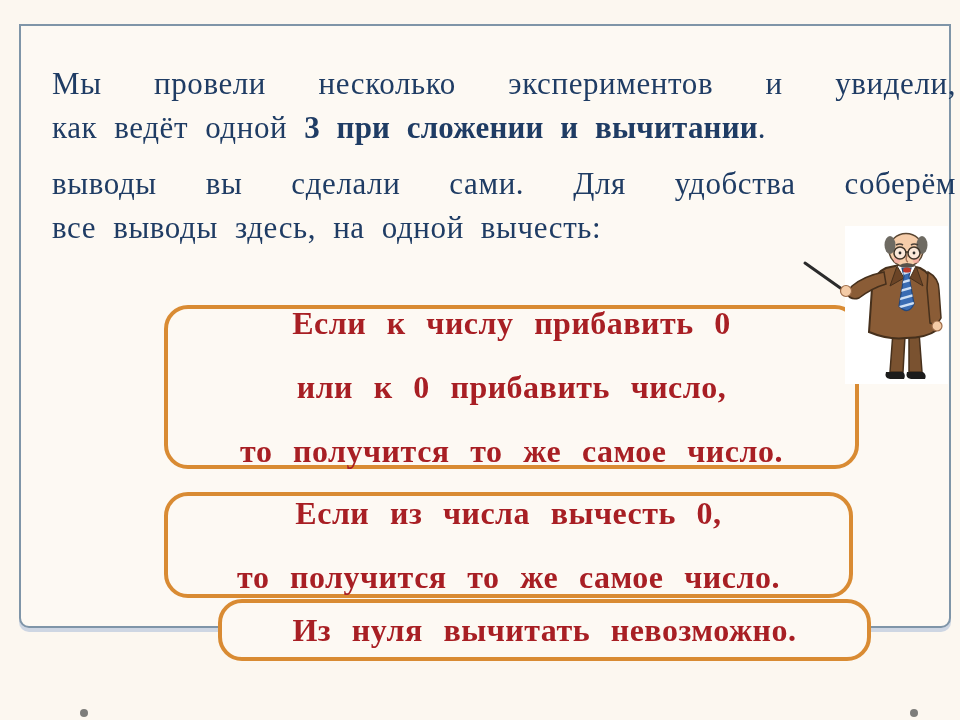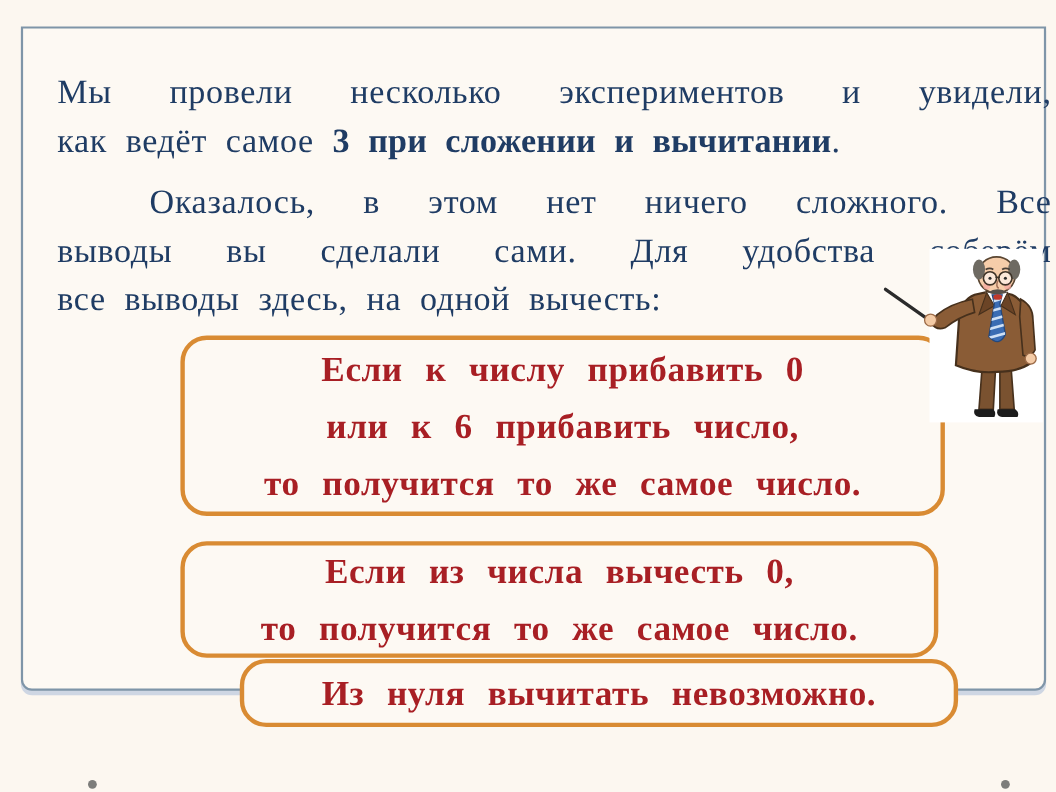--- a/index.html
+++ b/index.html
@@ -28,21 +28,21 @@
   .p2{top:136px;}
   .nline{height:44px;white-space:nowrap;}
   .nline.stretch{white-space:normal;text-align:justify;text-align-last:justify;}
   .indent{text-indent:84px;}
   .navybold{font-weight:bold;letter-spacing:0.2px;}
   
   .rulebox{
     position:absolute;box-sizing:border-box;
     border:4px solid #d98b33;border-radius:24px;
     background:#fdf9f3;
-    display:flex;flex-direction:column;justify-content:center;align-items:center;
+    display:flex;flex-direction:column;justify-content:center;align-items:center;gap:12px;
   }
   .box1{left:143px;top:279px;width:695px;height:164px;}
   .box2{left:143px;top:466px;width:689px;height:106px;}
   .box3{left:197px;top:573px;width:653px;height:62px;}
   .rline{
     color:#a81f24;font-weight:bold;
     font-size:32px;line-height:52px;
     letter-spacing:0.5px;word-spacing:0.38em;
     white-space:nowrap;text-align:center;
   }
@@ -56,32 +56,31 @@
   
   .teacher{position:absolute;left:800px;top:226px;width:150px;height:162px;}
 </style>
 </head>
 <body>
 
 <div class="panel">
 
   <div class="intro p1">
     <div class="nline stretch">Мы провели несколько экспериментов и увидели,</div>
-    <div class="nline"><span>как ведёт самое </span><span class="navybold">3 при сложении и вычитании</span><span>.</span></div>
+    <div class="nline"><span>как ведёт одной </span><span class="navybold">3 при сложении и вычитании</span><span>.</span></div>
   </div>
 
   <div class="intro p2">
-    <div class="nline stretch indent">Оказалось, в этом нет ничего сложного. Все</div>
     <div class="nline stretch">выводы вы сделали сами. Для удобства соберём</div>
     <div class="nline">все выводы здесь, на одной вычесть:</div>
   </div>
 
   <div class="rulebox box1">
     <div class="rline">Если к числу прибавить 0</div>
-    <div class="rline">или к 6 прибавить число,</div>
+    <div class="rline">или к 0 прибавить число,</div>
     <div class="rline">то получится то же самое число.</div>
   </div>
 
   <div class="rulebox box2">
     <div class="rline">Если из числа вычесть 0,</div>
     <div class="rline">то получится то же самое число.</div>
   </div>
 
   <div class="rulebox box3">
     <div class="rline">Из нуля вычитать невозможно.</div>

